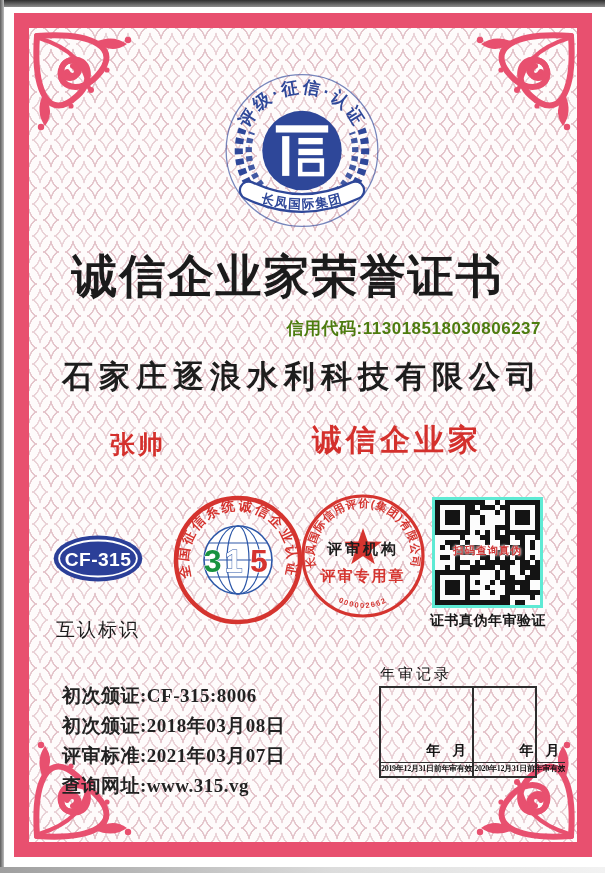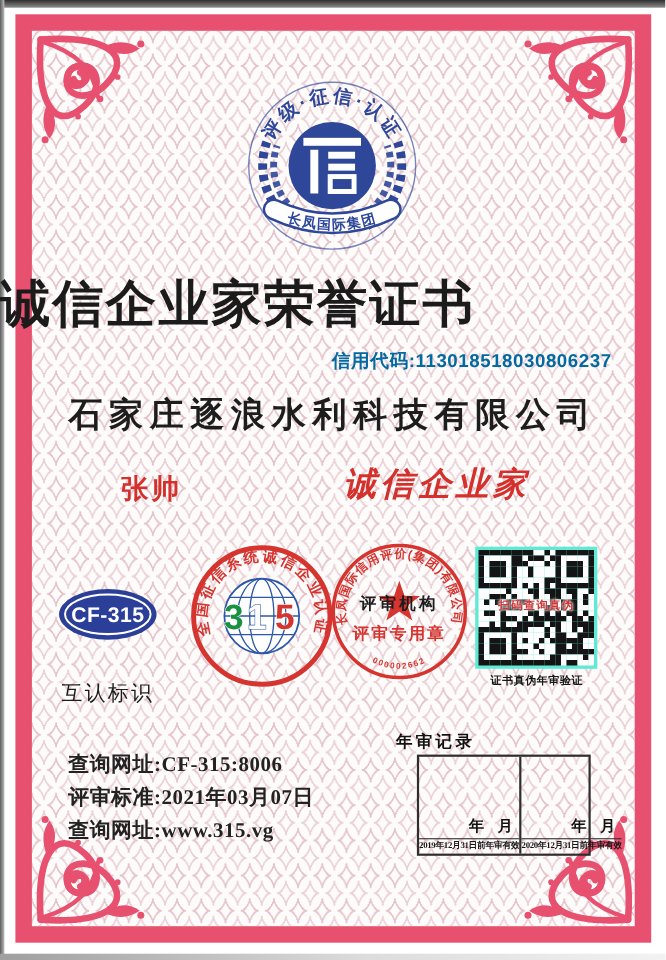--- a/index.html
+++ b/index.html
@@ -21,47 +21,47 @@
     background-size:22px 32px,22px 32px;background-position:0 0,11px 16px;}
 
   .flourish{width:112px;height:112px;}
   #fl-tl{left:31px;top:30px;}
   #fl-tr{right:28px;top:30px;transform:scaleX(-1);}
   #fl-bl{left:31px;bottom:31px;transform:scaleY(-1);}
   #fl-br{right:28px;bottom:31px;transform:scale(-1,-1);}
 
   #emblem{left:218px;top:72px;width:168px;height:159px;}
 
-  #title{left:0;top:246px;width:575px;font-size:46px;font-weight:900;
+  #title{left:0;top:246px;width:575px;text-align:center;font-size:46px;font-weight:900;
          color:#1b1b1b;letter-spacing:2px;}
-  #credit-line{right:49px;top:317px;font-size:17px;font-weight:bold;color:#0369a1;letter-spacing:.5px;}
+  #credit-line{right:64px;top:317px;font-size:17px;font-weight:bold;color:#4d7c0f;letter-spacing:.5px;}
   #company{left:0;top:356px;width:605px;text-align:center;font-size:31px;font-weight:900;
            color:#1d1d1d;letter-spacing:6px;}
   #person{left:110px;top:428px;font-size:25px;font-weight:900;color:#d4302c;letter-spacing:3px;}
-  #honor{left:312px;top:420px;font-size:30px;font-weight:900;color:#d4302c;letter-spacing:4px;font-style:italic;}
+  #honor{left:312px;top:420px;font-size:30px;font-weight:900;color:#d4302c;letter-spacing:4px;}
 
   #cf-badge{left:52px;top:534px;width:92px;height:49px;}
   #cf-caption{left:40px;top:597px;width:116px;text-align:center;font-size:19px;font-weight:400;
               color:#1c1c1c;letter-spacing:2px;margin-top:20px;}
   #seal315{left:170px;top:492px;width:136px;height:136px;}
   #agency-seal{left:298px;top:491px;width:130px;height:130px;}
 
   #qr-block{left:432px;top:497px;width:111px;height:111px;background:#5eead4;padding:0;box-sizing:border-box;}
   #qr-grid{position:absolute;left:3px;top:3px;display:grid;grid-template-columns:repeat(21,5px);grid-auto-rows:5px;}
   .m{background:#fdfdfd;} .m.on{background:#141414;}
   #qr-overlay{position:absolute;left:0;right:0;top:47px;text-align:center;font-size:10.5px;font-weight:bold;
               color:#cf3636;letter-spacing:1px;text-shadow:0 0 2px #fff,0 0 3px #fff;}
-  #qr-caption{left:420px;top:612px;width:136px;text-align:center;font-size:10px;font-weight:900;
+  #qr-caption{left:420px;top:612px;width:136px;text-align:center;font-size:14px;font-weight:900;
               color:#161616;letter-spacing:.5px;}
 
   #details{left:62px;top:683px;font-family:"Liberation Serif",serif;font-size:19px;font-weight:bold;
            color:#222222;letter-spacing:.5px;}
   #details .dline{height:30px;line-height:26px;}
 
-  #annual-label{left:360px;top:665px;font-family:"Liberation Serif",serif;font-size:15px;font-weight:bold;
+  #annual-label{left:380px;top:665px;font-family:"Liberation Serif",serif;font-size:15px;font-weight:normal;
                 color:#111;letter-spacing:3px;}
   #annual-table{left:379px;top:686px;width:158px;height:92px;border:2px solid #2e2e2e;display:flex;box-sizing:border-box;}
   .cell{flex:1;display:flex;flex-direction:column;box-sizing:border-box;}
   .cell.first{border-right:2px solid #2e2e2e;}
   .ym{margin-top:auto;display:flex;justify-content:flex-end;gap:12px;padding:0 6px 2px 0;
       font-family:"Liberation Serif",serif;font-size:14px;font-weight:bold;color:#111;}
   .note{border-top:1.5px solid #2e2e2e;height:13px;line-height:12px;white-space:nowrap;
         overflow:hidden;font-family:"Liberation Serif",serif;font-size:8px;font-weight:bold;color:#151515;
         letter-spacing:-.3px;}
   svg text{font-family:"Liberation Sans",sans-serif;}
@@ -670,21 +670,22 @@
       <div class="m on"></div>
       <div class="m"></div>
       <div class="m"></div>
       <div class="m"></div>
     </div>
   <div id="qr-overlay">扫码查询真伪</div>
 </div>
 <div class="abs" id="qr-caption">证书真伪年审验证</div>
 
 <div class="abs" id="details">
-  <div class="dline">查询网址:CF-315:8006</div>
+  <div class="dline">初次颁证:CF-315:8006</div>
+  <div class="dline">初次颁证:2018年03月08日</div>
   <div class="dline">评审标准:2021年03月07日</div>
   <div class="dline">查询网址:www.315.vg</div>
 </div>
 
 <div class="abs" id="annual-label">年审记录</div>
 <div class="abs" id="annual-table">
   <div class="cell first">
     <div class="ym">
       <span>年</span>
       <span>月</span>

